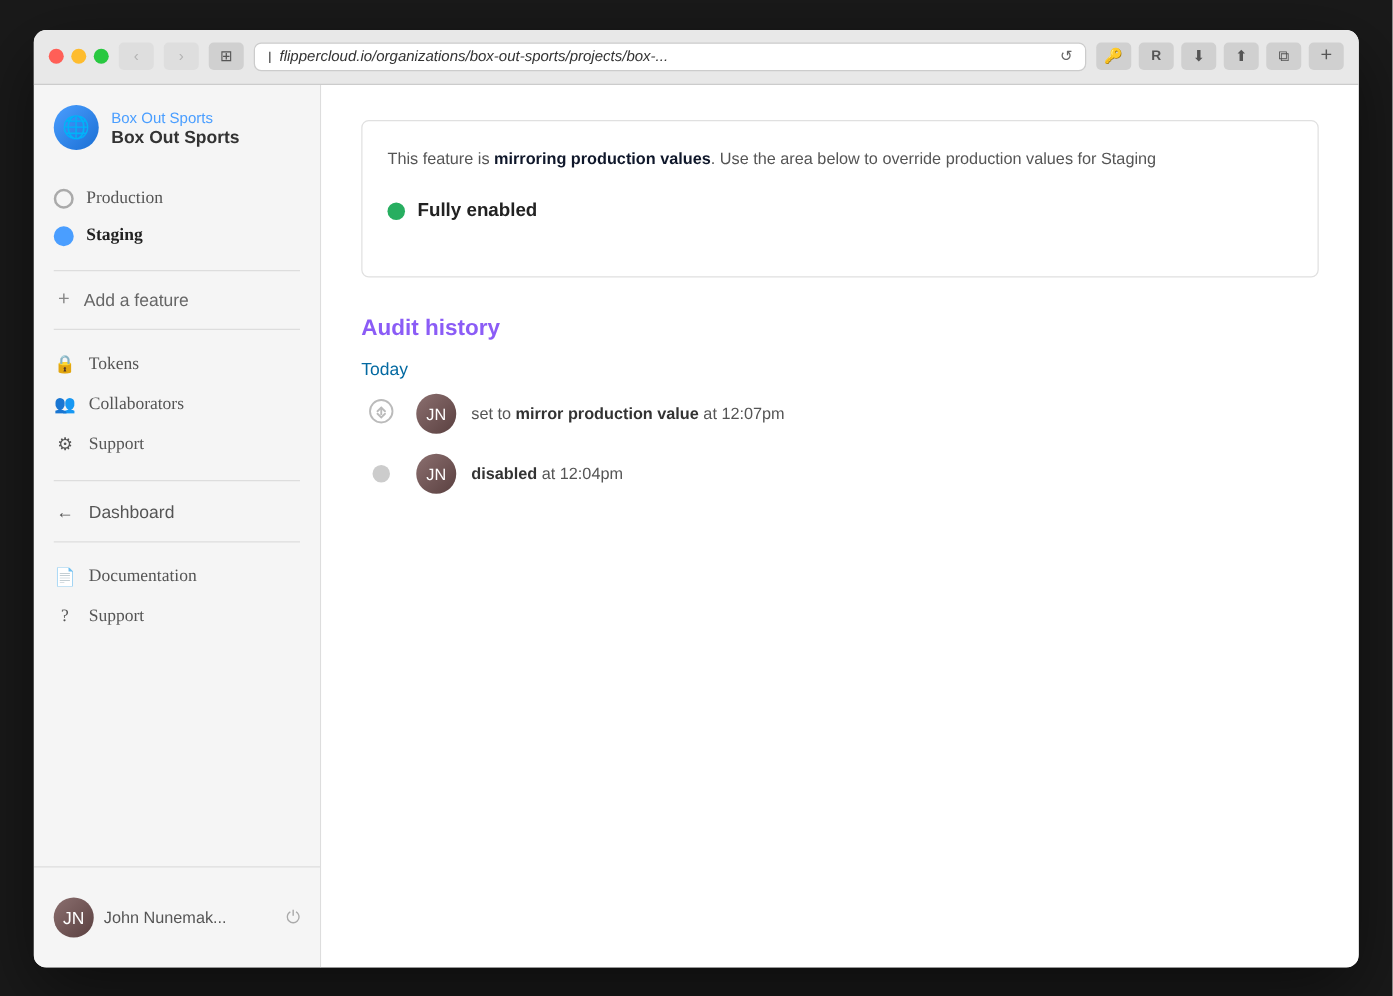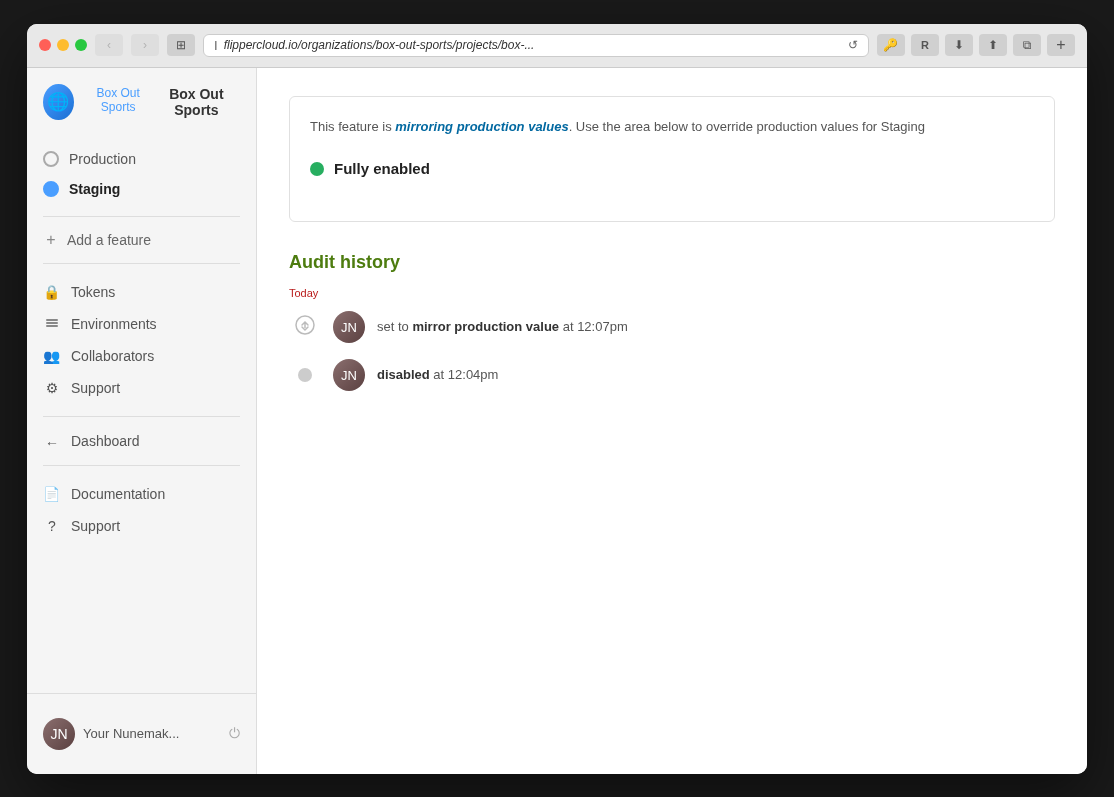--- a/index.html
+++ b/index.html
@@ -138,35 +138,35 @@
       border-radius: 50%;
       background: linear-gradient(135deg, #4a9eff, #1a6fd4);
       display: flex;
       align-items: center;
       justify-content: center;
       font-size: 18px;
       color: white;
     }
     .brand-text {
       display: flex;
-      flex-direction: row;
-      text-align: center;
+      flex-direction: column;
     }
     .brand-link {
       font-size: 12px;
       color: #4a9eff;
       text-decoration: none;
     }
     .brand-name {
       font-size: 14px;
       font-weight: 600;
       color: #333;
     }
     .sidebar-section {
       padding: 4px 0;
+      font-family: Liberation Serif, serif;
     }
     .sidebar-item {
       display: flex;
       align-items: center;
       gap: 10px;
       padding: 7px 16px;
       cursor: pointer;
       font-size: 14px;
       color: #555;
       text-decoration: none;
@@ -292,22 +292,21 @@
       margin-bottom: 30px;
     }
     .mirror-notice {
       font-size: 13px;
       color: #555;
       margin-bottom: 16px;
       line-height: 1.5;
     }
     .mirror-notice strong {
       font-weight: 600;
-      color: #0369a1;
-      font-style: italic;
+      color: #0f172a;
     }
     .status-row {
       display: flex;
       align-items: center;
       gap: 10px;
       margin-bottom: 16px;
       padding: 8px 0;
     }
     .status-dot-green {
       width: 14px;
@@ -333,26 +332,26 @@
       font-weight: 500;
       cursor: pointer;
       text-align: center;
     }
     .audit-section {
       margin-top: 10px;
     }
     .audit-title {
       font-size: 18px;
       font-weight: 600;
-      color: #4d7c0f;
+      color: #8b5cf6;
       margin-bottom: 14px;
     }
     .audit-date {
-      font-size: 11px;
-      color: #b91c1c;
+      font-size: 14px;
+      color: #0369a1;
       margin-bottom: 12px;
     }
     .audit-entry {
       display: flex;
       align-items: flex-start;
       gap: 12px;
       margin-bottom: 16px;
     }
     .audit-icon-wrap {
       width: 32px;
@@ -458,30 +457,20 @@
       </div>
 
       <div class="sidebar-divider"></div>
 
       <div class="sidebar-section">
         <div class="sidebar-item">
           <span class="item-icon">🔒</span>
           <span>Tokens</span>
         </div>
         <div class="sidebar-item">
-          <span class="item-icon">
-            <svg width="16" height="16" viewBox="0 0 16 16" fill="none">
-              <rect x="2" y="6" width="12" height="2" rx="1" fill="#888"></rect>
-              <rect x="2" y="9" width="12" height="2" rx="1" fill="#888"></rect>
-              <rect x="2" y="3" width="12" height="2" rx="1" fill="#888"></rect>
-            </svg>
-          </span>
-          <span>Environments</span>
-        </div>
-        <div class="sidebar-item">
           <span class="item-icon">👥</span>
           <span>Collaborators</span>
         </div>
         <div class="sidebar-item">
           <span class="item-icon">⚙</span>
           <span>Support</span>
         </div>
       </div>
 
       <div class="sidebar-divider"></div>
@@ -500,21 +489,21 @@
         </div>
         <div class="sidebar-item">
           <span class="item-icon">?</span>
           <span>Support</span>
         </div>
       </div>
 
       <div style="margin-top: auto; padding-top: 16px; border-top: 1px solid #ddd;">
         <div class="user-section">
           <div class="user-avatar">JN</div>
-          <span class="user-name">Your Nunemak...</span>
+          <span class="user-name">John Nunemak...</span>
           <button class="power-btn">⏻</button>
         </div>
       </div>
     </div>
 
     <div class="main-content">
 
 
       <div class="feature-card">
         <p class="mirror-notice">

